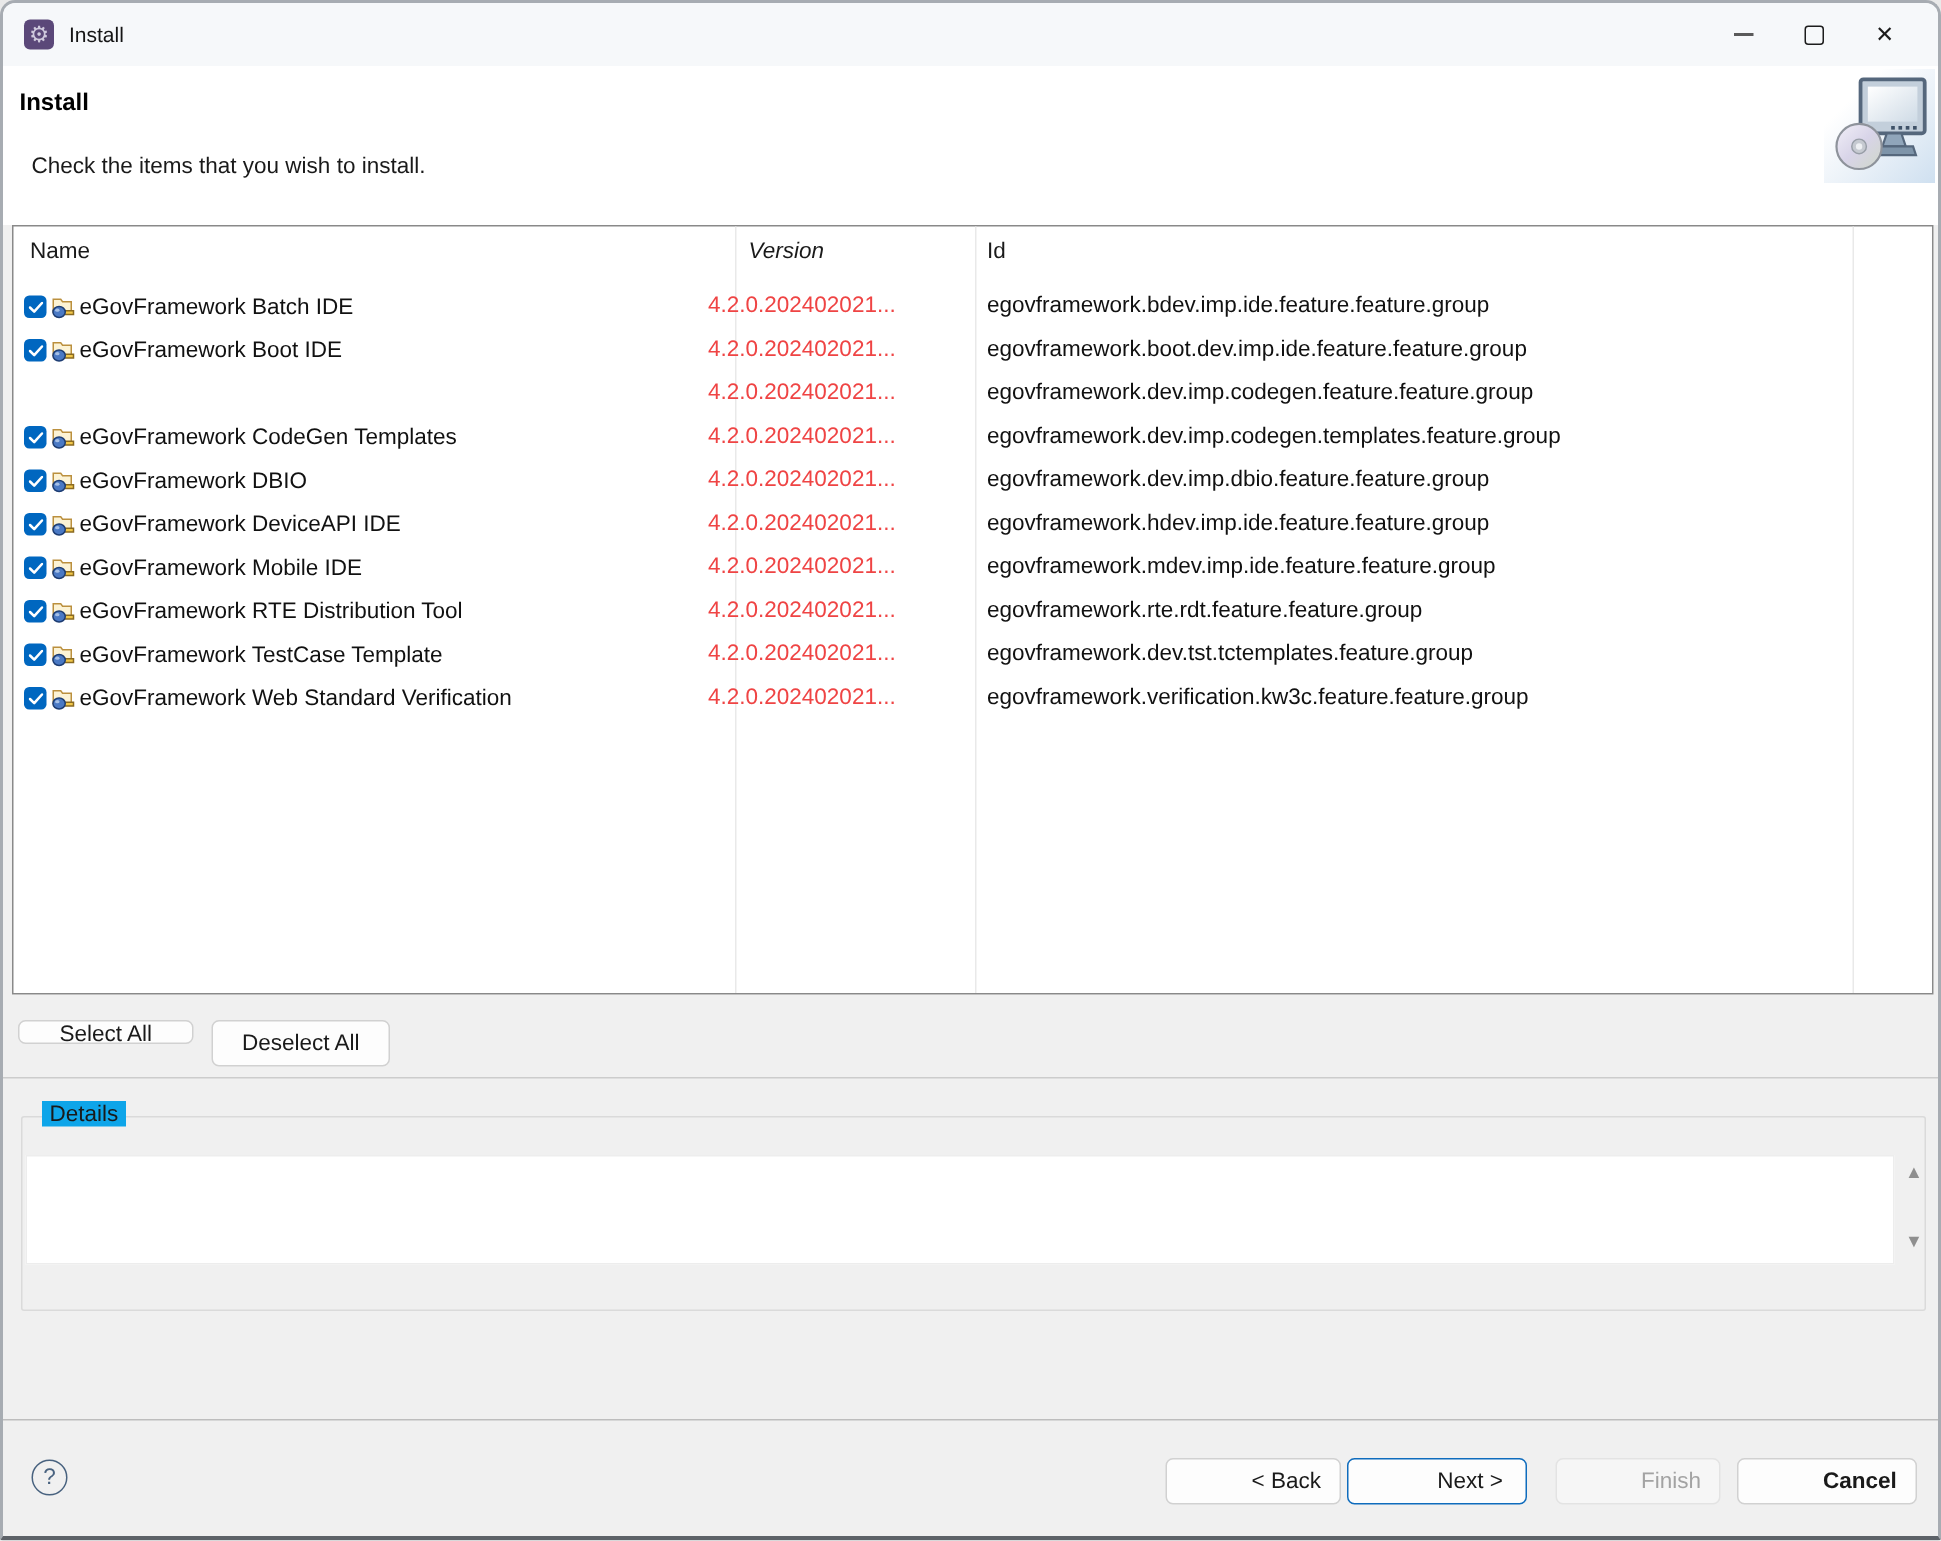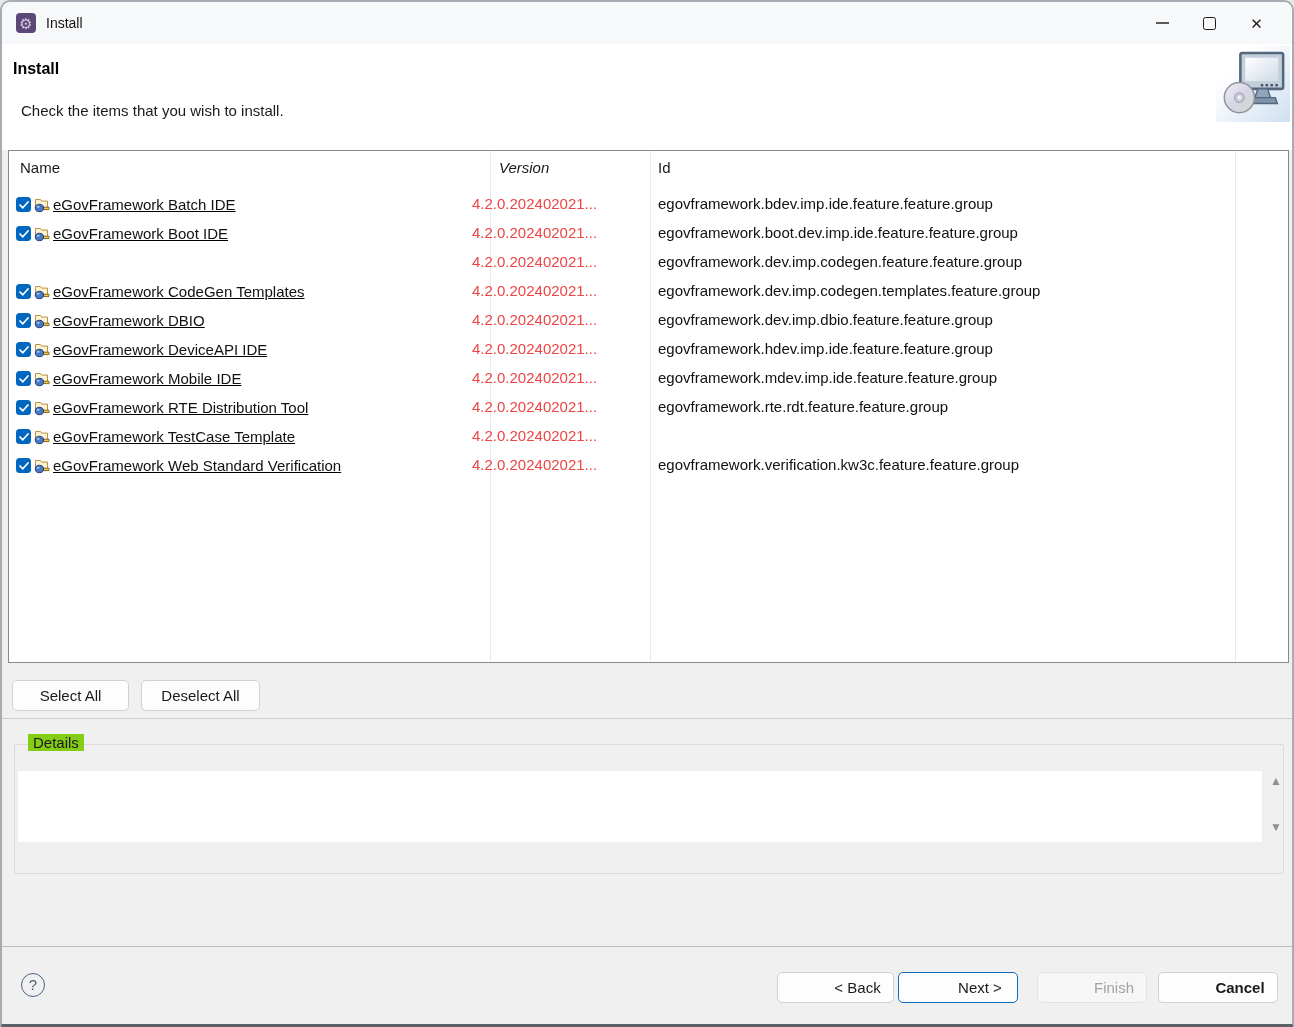--- a/index.html
+++ b/index.html
@@ -57,46 +57,46 @@
   .col-divider.c2 { left: 641px; }
   .col-divider.c3 { left: 1226px; }
   .thead { position: absolute; left: 0; top: 0; right: 0; height: 38px; }
   .th { position: absolute; top: 8px; font-size: 15px; color: #1a1a1a; }
   .th.name { left: 11px; }
   .th.version { left: 490px; font-style: italic; }
   .th.id { left: 649px; }
   .tbody { position: absolute; left: 0; top: 39px; right: 0; }
   .row { position: relative; height: 29px; }
   .name-cell { position: absolute; left: 7px; top: 0; height: 29px; width: 472px;
-    display: flex; align-items: center; text-decoration: underline; }
+    display: flex; align-items: center; }
   .checkbox {
     width: 15px; height: 15px; background: #0067c0; border-radius: 3.5px;
     display: flex; align-items: center; justify-content: center; flex: none;
   }
   .feature-icon { margin-left: 3px; flex: none; display: flex; }
   .row-name { margin-left: 2px; font-size: 15px; color: #111; white-space: nowrap; }
   .version-cell { position: absolute; left: 463px; top: 5px; font-size: 15px; color: #ef4444; white-space: nowrap; }
   .id-cell { position: absolute; left: 649px; top: 5px; font-size: 15px; color: #111; white-space: nowrap; }
 
   
   .btn {
     background: #fdfdfd; border: 1px solid #d1d1d1; border-radius: 5px;
     font-size: 15px; color: #1a1a1a; font-family: inherit;
   }
-  .select-all { position: absolute; left: 10px; top: 678px; width: 117px; height: 31px; }
+  .select-all { position: absolute; left: 10px; top: 678px; width: 117px; height: 16px; }
   .deselect-all { position: absolute; left: 139px; top: 678px; width: 119px; height: 31px; }
   .sep1 { position: absolute; left: 0; right: 0; top: 716px; height: 1px; background: #cccccc; }
 
   
   .details-group {
     position: absolute; left: 12px; top: 742px; width: 1270px; height: 130px;
     border: 1px solid #dadada; border-radius: 2px;
   }
   .details-label {
-    position: absolute; left: 13px; top: -11px; background: #84cc16;
+    position: absolute; left: 13px; top: -11px; background: #0ea5e9;
     padding: 0 5px; font-size: 15px; color: #1a1a1a;
   }
   .details-box {
     position: absolute; left: 2px; top: 25px; width: 1246px; height: 73px;
     background: #ffffff; border: 1px solid #ededed;
   }
   .scroll-btn {
     position: absolute; left: 1252px; width: 18px; height: 16px;
     color: #8f8f8f; font-size: 12px; line-height: 16px; text-align: center; background: transparent; border: 0;
   }
@@ -342,20 +342,21 @@
           <svg width="17" height="16" viewBox="0 0 17 16">
             <path d="M1.5 2.5 h5 l1.2 1.6 h5.8 v7 h-12 z" fill="#fcf3d5" stroke="#bb903e" stroke-width="1"></path>
             <path d="M8.5 10.2 h6.5 v2.4 h-6.5 z" fill="#f2c84b" stroke="#8a6a20" stroke-width="1"></path>
             <ellipse cx="5.4" cy="11" rx="4.1" ry="3.7" fill="#4a79c4" stroke="#1d3d73" stroke-width="1"></ellipse>
             <ellipse cx="4.2" cy="9.8" rx="1.5" ry="1.1" fill="#a5bfe6"></ellipse>
           </svg>
         </span>
         <span class="row-name">eGovFramework TestCase Template</span>
       </div>
       <div class="version-cell">4.2.0.202402021...</div>
+      <div class="id-cell">egovframework.dev.tst.tctemplates.feature.group</div>
     </div>
 
     <div class="row">
       <div class="name-cell">
         <span class="checkbox">
           <svg width="10" height="8" viewBox="0 0 10 8">
             <path d="M1 4 L3.8 6.8 L9 1" stroke="#ffffff" stroke-width="1.7" fill="none" stroke-linecap="round" stroke-linejoin="round"></path>
           </svg>
         </span>
         <span class="feature-icon">

